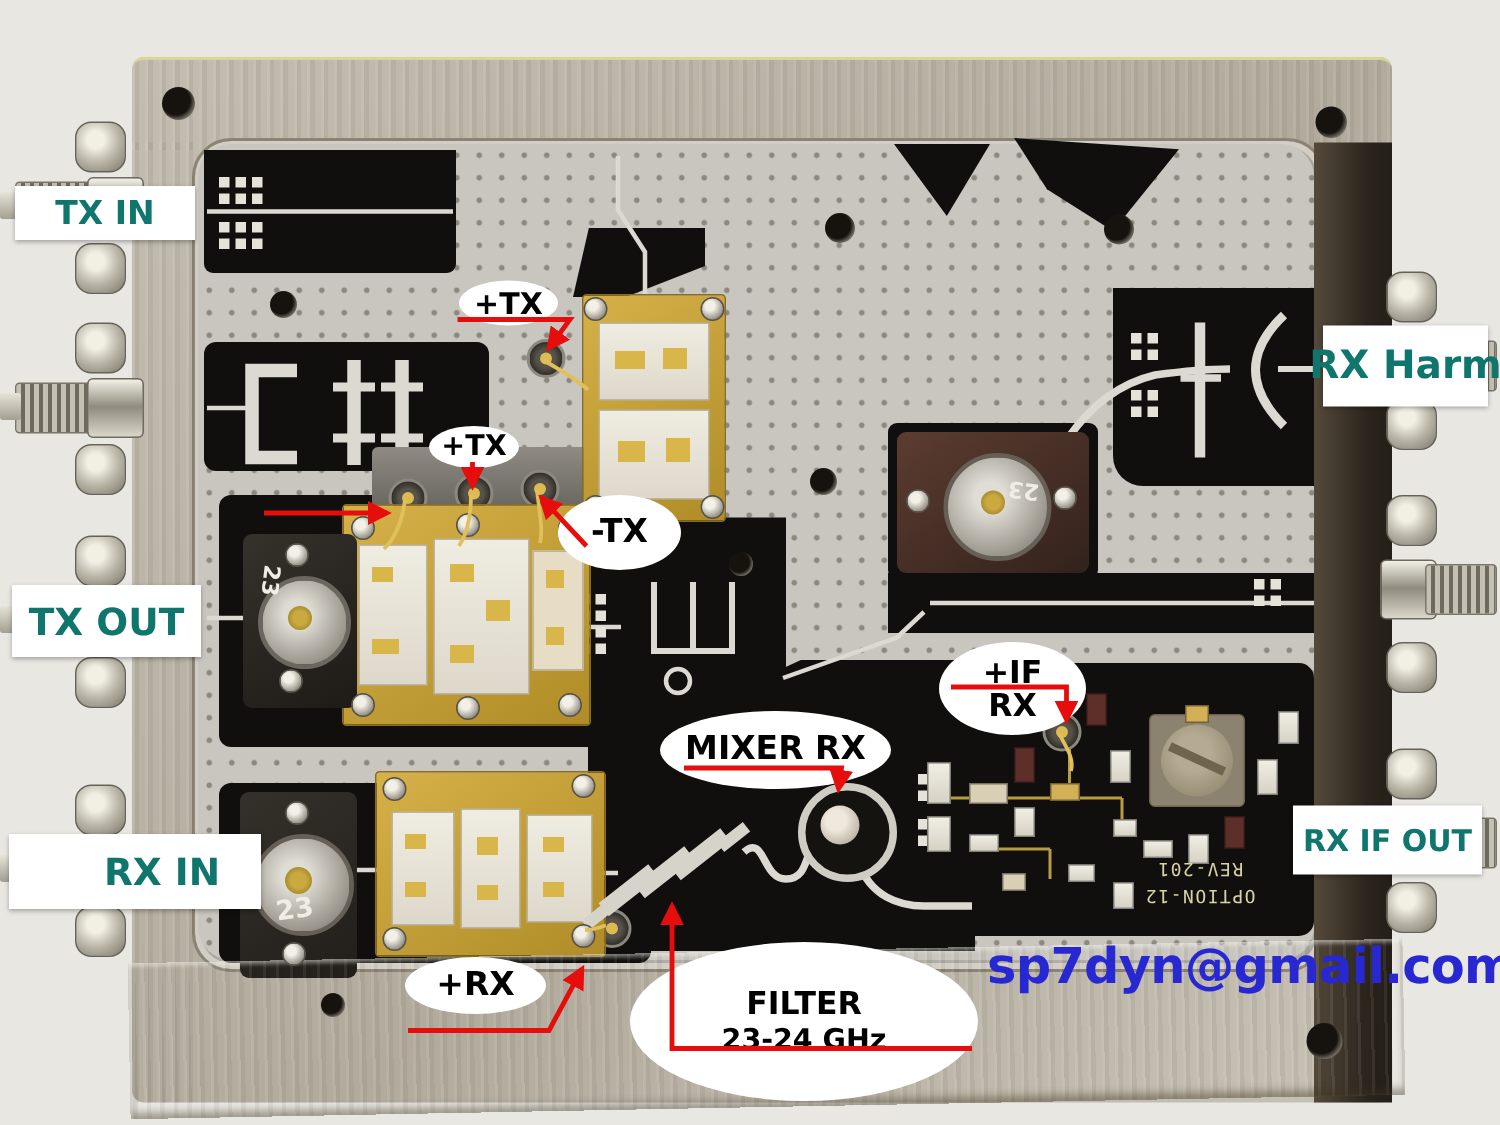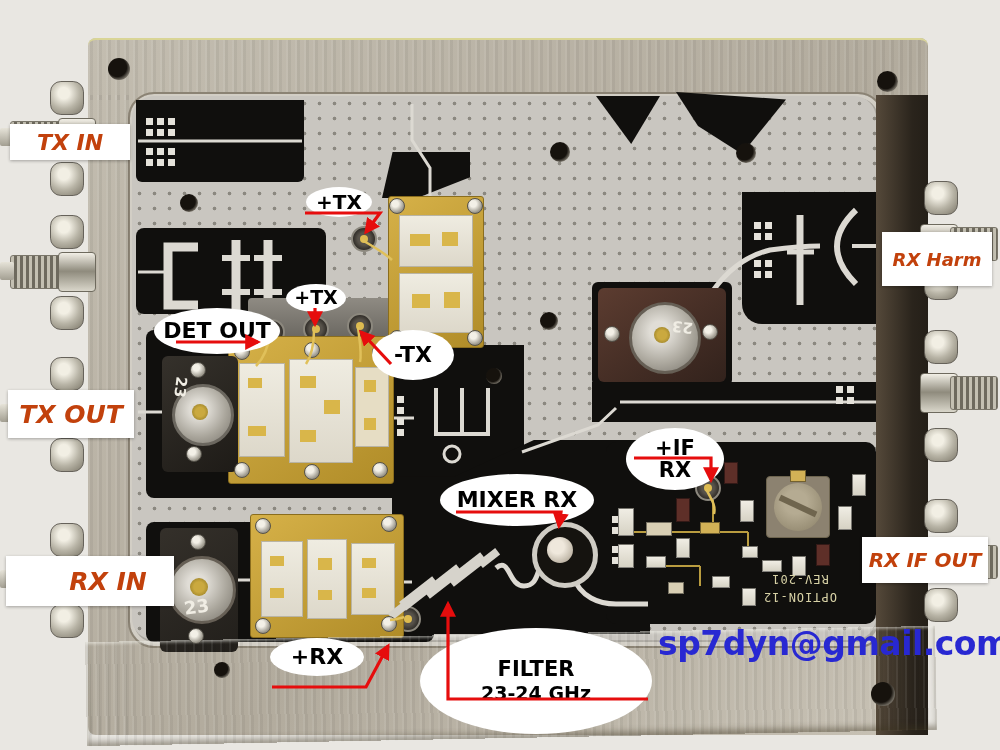--- a/index.html
+++ b/index.html
@@ -31,22 +31,22 @@
   .ft{width:22px;height:22px;border-radius:50%;background:radial-gradient(circle,#57524a 40%,#2b2824 75%);border:2px solid #8c887e;}
   .ftpin{position:absolute;left:7px;top:7px;width:8px;height:8px;border-radius:50%;background:#ddbb50;}
   .nut{background:linear-gradient(180deg,#f2efe6,#8f8b7d 48%,#d9d6ca);border:1px solid #6e6a5e;border-radius:4px;}
   .thread{background:repeating-linear-gradient(90deg,#c4c0b2 0 3px,#6e6a5e 3px 6px);border-radius:3px;border:1px solid #7a766a;}
   .tip{background:linear-gradient(180deg,#e6e3d8,#a39f92);border-radius:2px;}
   .smd{position:absolute;border:1px solid rgba(0,0,0,.45);}
   .smdw{background:linear-gradient(#f0ede4,#d6d2c4);}
   .smdt{background:#d9cfb4;}
   .smdm{background:#5e2f28;}
   .smdg{background:#d2b156;}
-  .lbl{position:absolute;background:#fff;color:#c2410c;font-weight:bold;display:flex;align-items:center;justify-content:center;
-       z-index:50;box-shadow:0 1px 3px rgba(0,0,0,.3);white-space:nowrap;font-style:italic;}
+  .lbl{position:absolute;background:#fff;color:#0f766e;font-weight:bold;display:flex;align-items:center;justify-content:center;
+       z-index:50;box-shadow:0 1px 3px rgba(0,0,0,.3);white-space:nowrap;}
   .ell{position:absolute;background:#fff;color:#000;font-weight:bold;border-radius:50%;display:flex;flex-direction:column;
        align-items:center;justify-content:center;z-index:40;text-align:center;line-height:1.05;white-space:nowrap;}
   .mark{position:absolute;font-weight:bold;color:#f0ede4;z-index:11;}
   .silk{position:absolute;color:#d8d2a6;font-family:"DejaVu Sans Mono","Liberation Mono",monospace;
         font-size:12px;letter-spacing:1px;line-height:1.5;transform:rotate(180deg);z-index:12;text-align:center;}
   .email{position:absolute;color:#2828d2;font-weight:bold;font-size:33px;letter-spacing:-.5px;z-index:50;}
   svg{position:absolute;left:0;top:0;pointer-events:none;}
 </style>
 </head>
 <body>
@@ -345,35 +345,32 @@
 
   <div class="lbl" style="left:10px;top:124px;width:120px;height:36px;font-size:22px;">
       <span>TX IN</span>
     </div>
   <div class="lbl" style="left:8px;top:390px;width:126px;height:48px;font-size:25px;">
       <span>TX OUT</span>
     </div>
   <div class="lbl" style="left:6px;top:556px;width:132px;height:50px;font-size:25px;padding-left:36px;">
       <span>RX IN</span>
     </div>
-  <div class="lbl" style="left:882px;top:232px;width:110px;height:54px;font-size:18px;">
+  <div class="lbl" style="left:882px;top:217px;width:110px;height:54px;font-size:26px;">
       <span>RX Harm</span>
     </div>
   <div class="lbl" style="left:862px;top:537px;width:126px;height:46px;font-size:20px;">
       <span>RX IF OUT</span>
     </div>
 
   <div class="ell" style="left:306px;top:187px;width:66px;height:30px;font-size:20px;">
       <span>+TX</span>
     </div>
   <div class="ell" style="left:286px;top:284px;width:60px;height:28px;font-size:19px;">
       <span>+TX</span>
-    </div>
-  <div class="ell" style="left:154px;top:308px;width:126px;height:46px;font-size:22px;">
-      <span>DET OUT</span>
     </div>
   <div class="ell" style="left:372px;top:330px;width:82px;height:50px;font-size:22px;">
       <span>-TX</span>
     </div>
   <div class="ell" style="left:440px;top:474px;width:154px;height:52px;font-size:22px;">
       <span>MIXER RX</span>
     </div>
   <div class="ell" style="left:626px;top:428px;width:98px;height:62px;font-size:21px;">
     <div>+IF</div>
       <div>RX</div>

